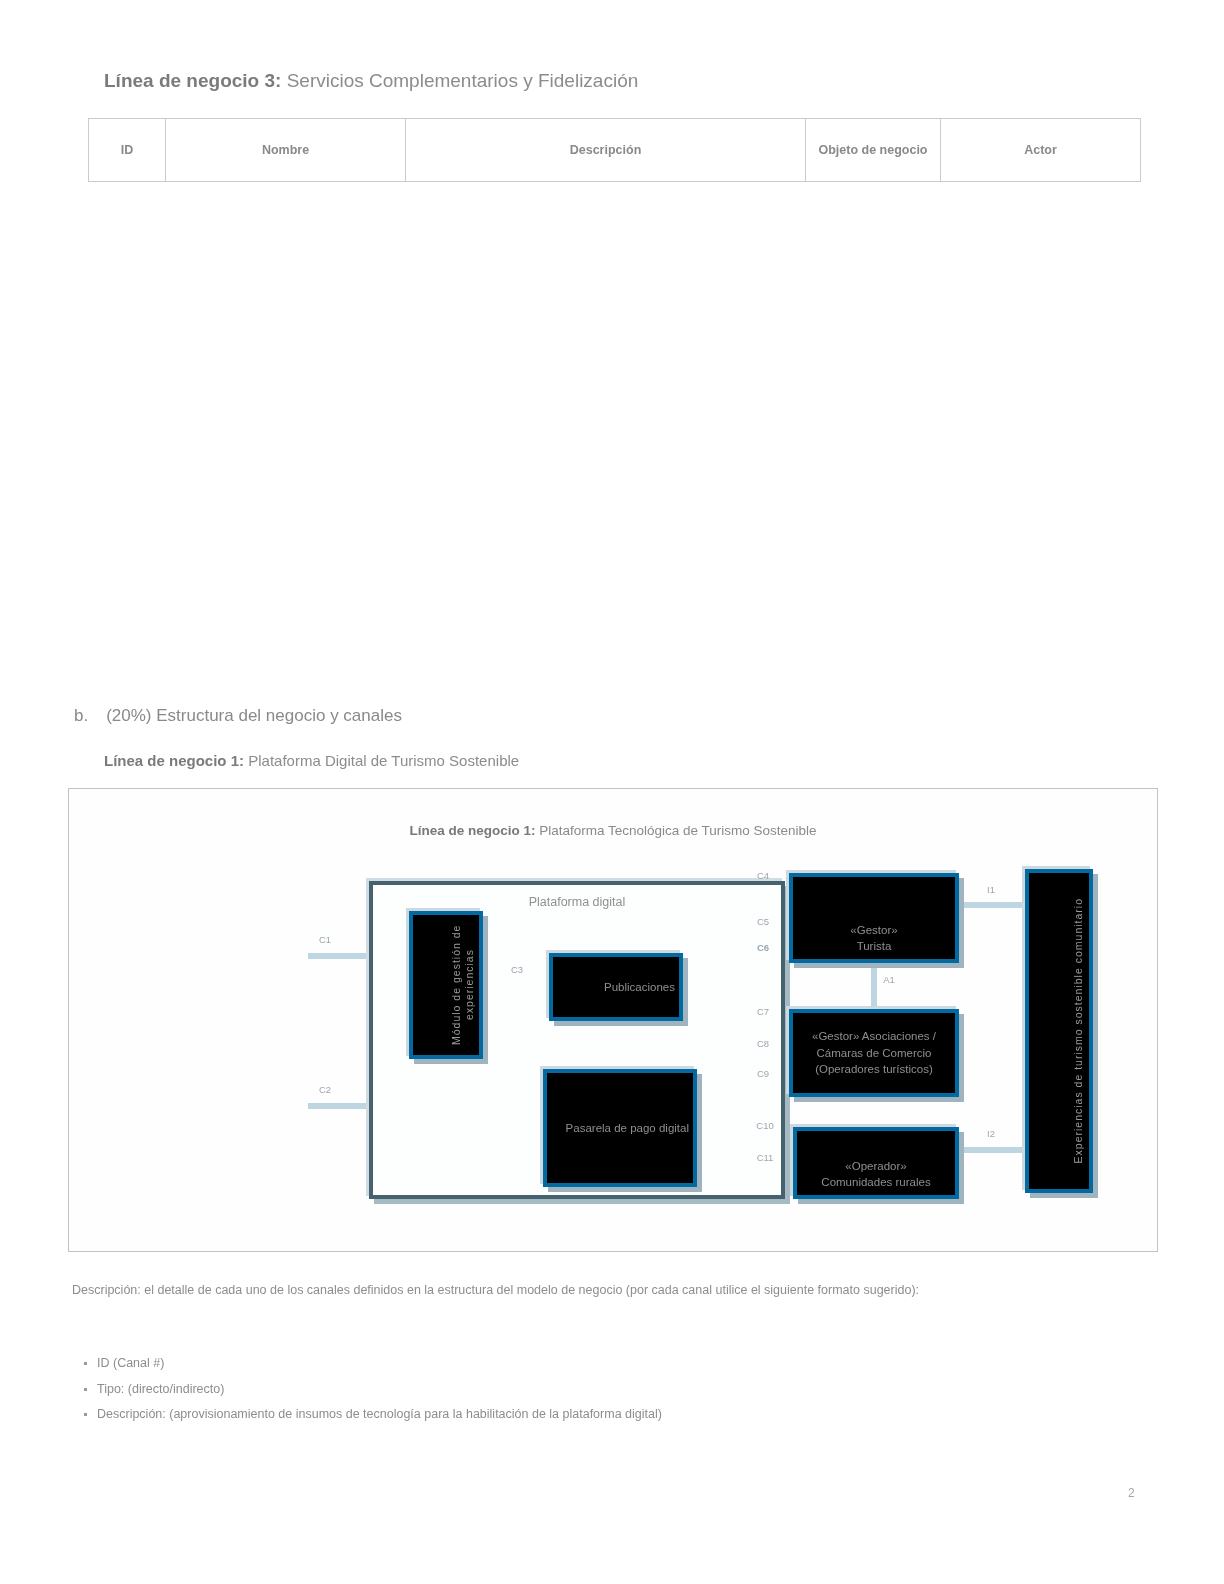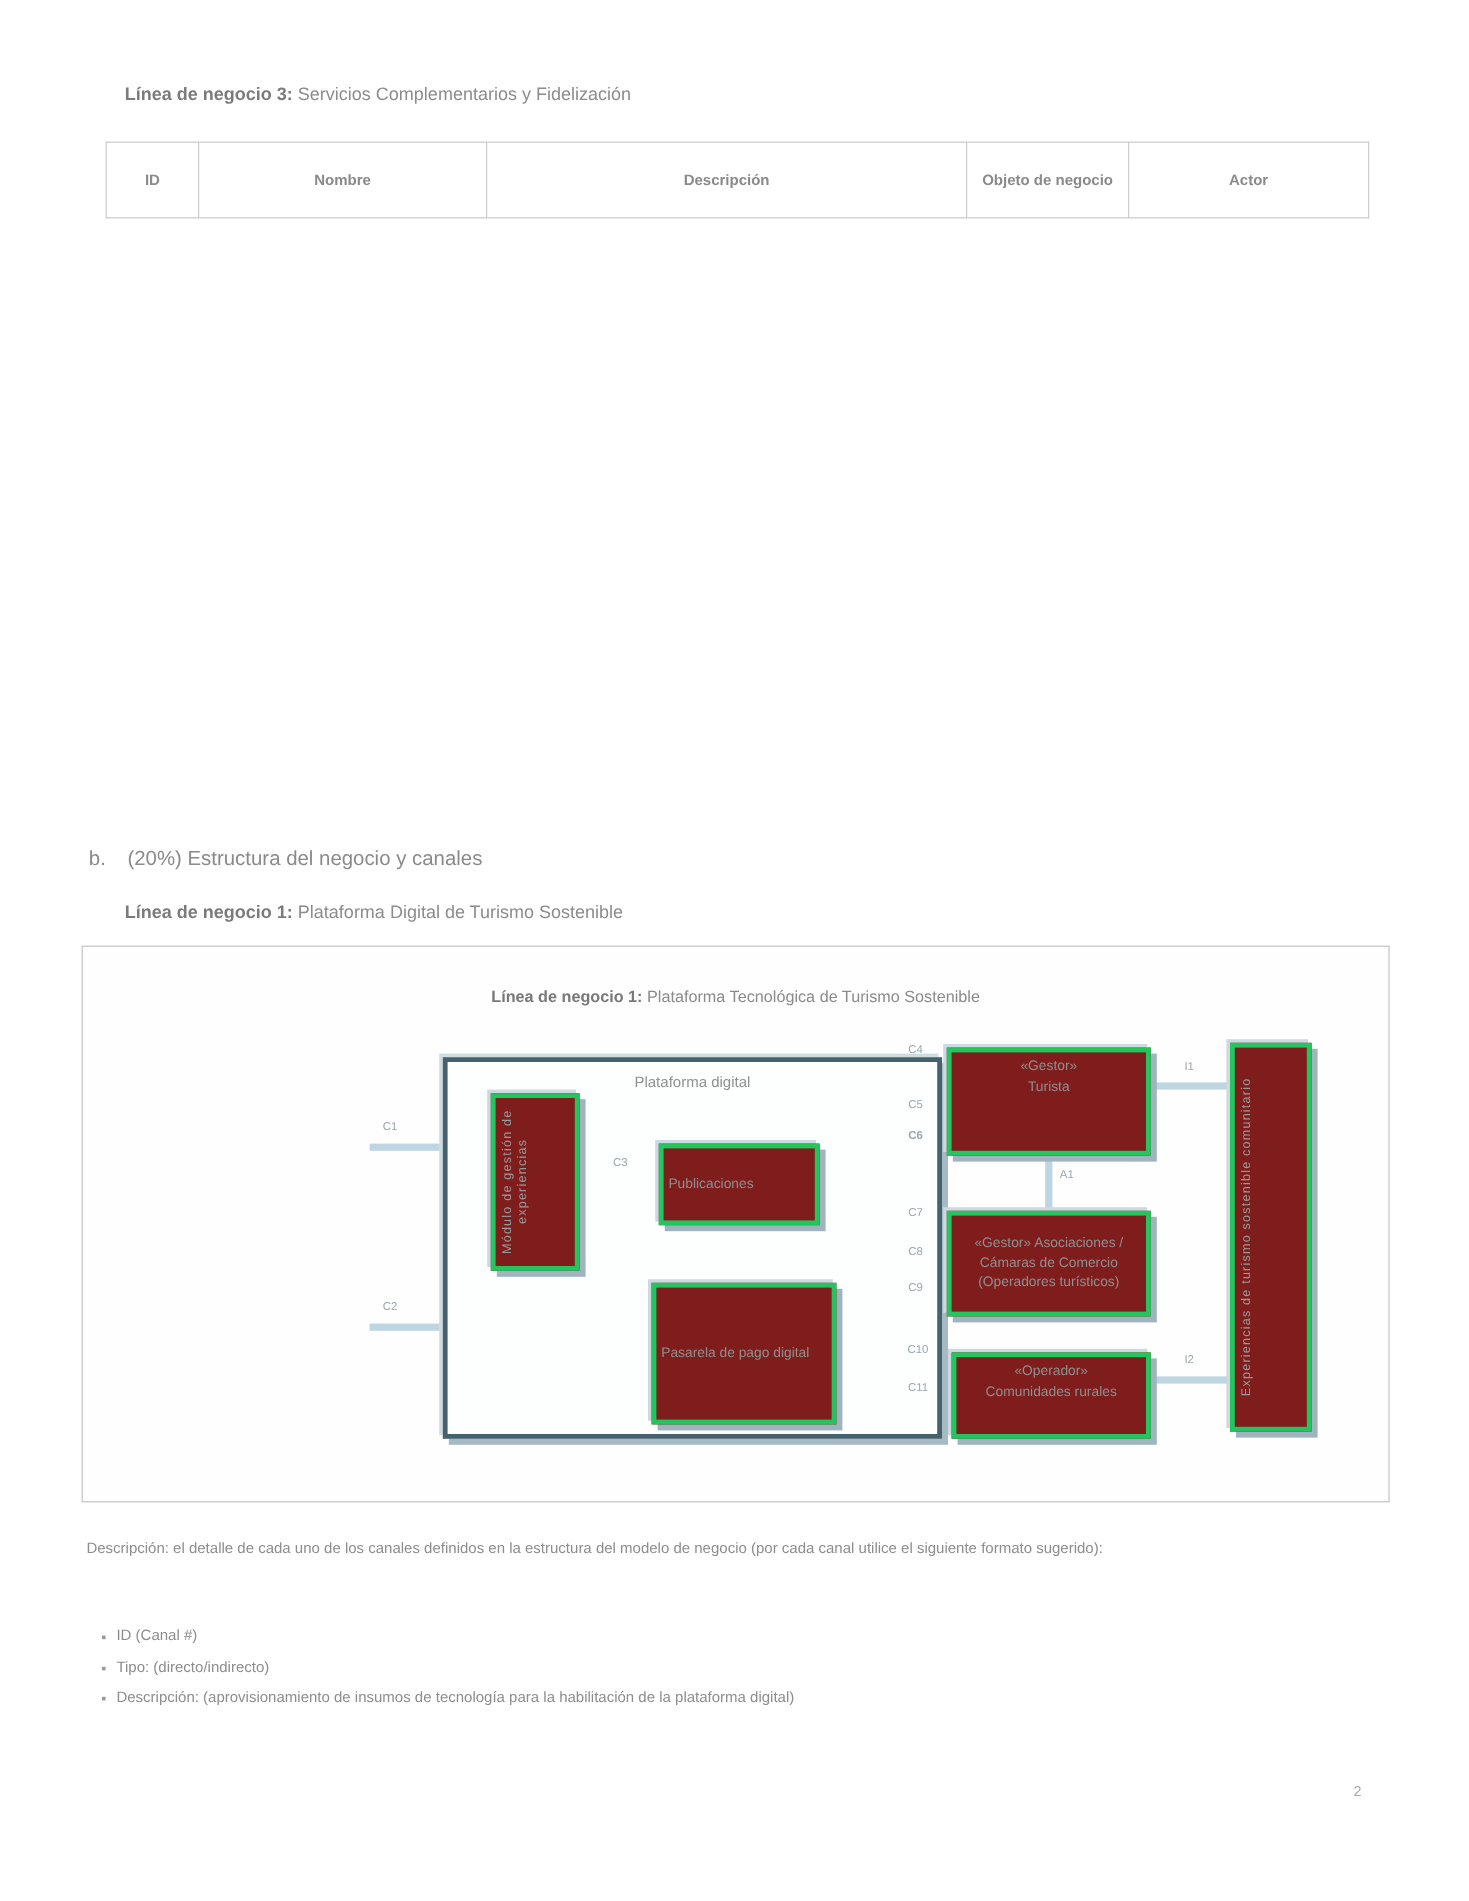--- a/index.html
+++ b/index.html
@@ -2,21 +2,21 @@
 <html><head>
 <meta charset="utf-8">
 <style>
   html,body{margin:0;padding:0;background:#ffffff;}
   .page{
     position:relative;width:1224px;height:1584px;background:#ffffff;
     font-family:"Liberation Sans", sans-serif;color:#8f8f8f;
     filter:blur(0.35px);
     overflow:hidden;
   }
-  .doc-title{position:absolute;left:104px;top:70px;font-size:15px;color:#8c8c8c;}
+  .doc-title{position:absolute;left:104px;top:70px;font-size:19px;color:#8c8c8c;}
   .doc-title .b{font-weight:bold;color:#7b7b7b;}
 
   
   table.services{
     position:absolute;left:88px;top:118px;width:1052px;border-collapse:collapse;
     table-layout:fixed;font-size:12.5px;color:#929292;
   }
   table.services th, table.services td{
     border:1.6px solid #cbcbcb;vertical-align:middle;padding:5px 8px;
   }
@@ -29,23 +29,23 @@
 
   
   .frame{
     position:absolute;left:68px;top:788px;width:1088px;height:462px;
     border:1.5px solid #c3c3c3;background:#fefefe;
   }
   .dg-title{position:absolute;left:0;top:34px;width:100%;text-align:center;font-size:13.5px;color:#8a8a8a;}
   .dg-title .b{font-weight:bold;color:#787878;}
 
   .dbox{
-    position:absolute;border:4px solid #22c55e;background:#7f1d1d;
+    position:absolute;border:4px solid #0369a1;background:#000000;
     box-shadow:5px 5px 0 #9fb4bf, -3px -3px 0 #ccd9e0;
-    display:flex;align-items:center;justify-content:flex-start;text-align:center;
+    display:flex;align-items:center;justify-content:flex-end;text-align:center;
     font-size:11.5px;color:#8f8f8f;line-height:1.45;padding:4px;box-sizing:border-box;
   }
   .container-box{
     position:absolute;border:4px solid #46626e;background:#fdfefe;
     box-shadow:5px 5px 0 #a6bac4, -3px -3px 0 #cfdce2;box-sizing:border-box;
   }
   .container-label{position:absolute;top:10px;left:0;width:100%;text-align:center;font-size:12.5px;color:#909090;}
   .vtext{
     writing-mode:vertical-rl;transform:rotate(180deg);
     font-size:10.5px;color:#9a9a9a;letter-spacing:1px;line-height:1.2;

